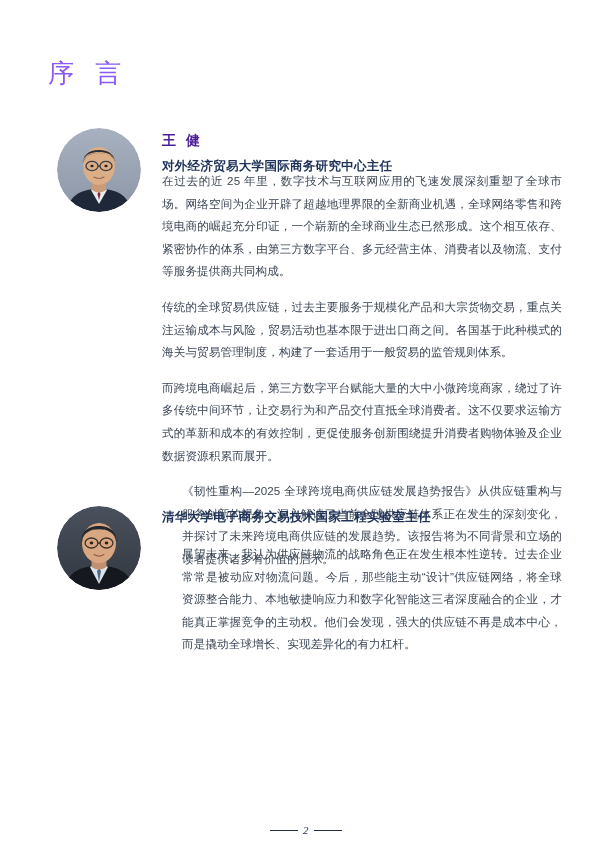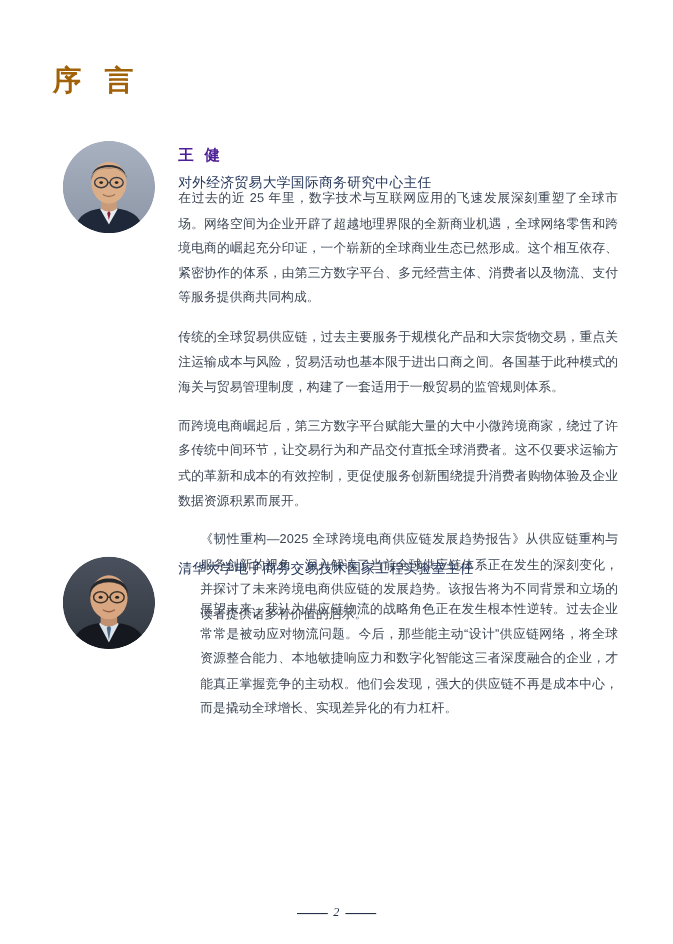--- a/index.html
+++ b/index.html
@@ -21,23 +21,23 @@
     height: 858px;
     box-sizing: border-box;
   }
 
   
   .page-heading {
     position: absolute;
     left: 48px;
     top: 58px;
     font-size: 26px;
-    font-weight: 700;
+    font-weight: 400;
     letter-spacing: 7px;
-    color: #a16207;
+    color: #8b5cf6;
     line-height: 1.2;
     white-space: nowrap;
   }
 
   
   .author-block {
     position: absolute;
     left: 0;
     width: 612px;
   }
@@ -65,21 +65,21 @@
     font-size: 14px;
     font-weight: 700;
     color: #4c1d95;
     letter-spacing: 3px;
     line-height: 1.5;
     margin: 0 0 6px 0;
     white-space: nowrap;
   }
   .author-title {
     font-size: 12.5px;
-    font-weight: 400;
+    font-weight: 700;
     color: #1F3257;
     letter-spacing: 0.3px;
     line-height: 1.5;
     margin: 0;
     white-space: nowrap;
   }
 
   
   .body-col {
     position: absolute;

